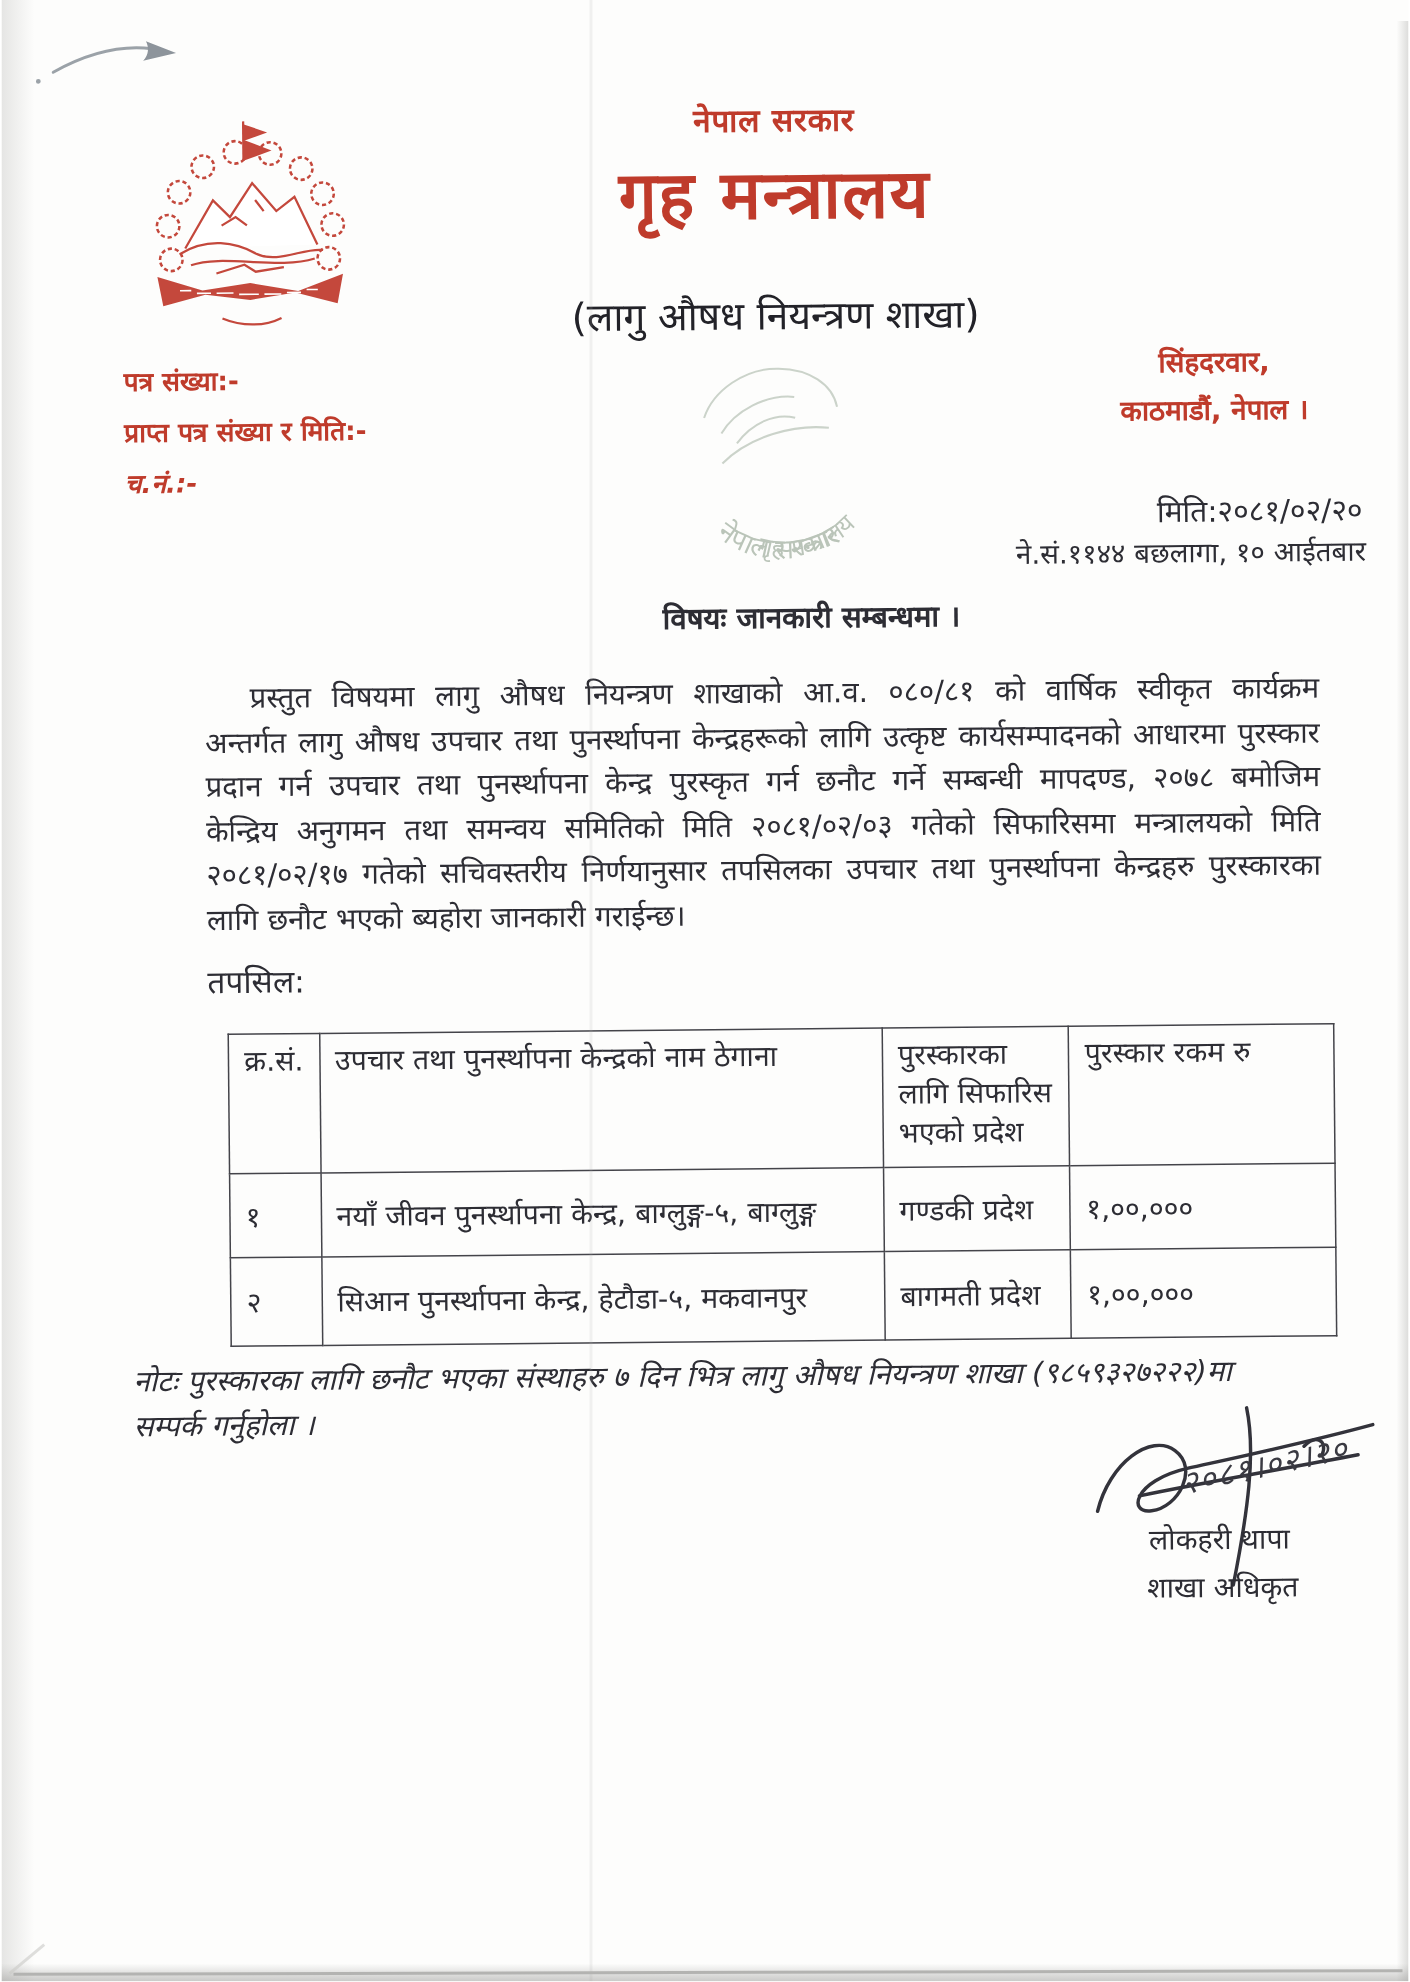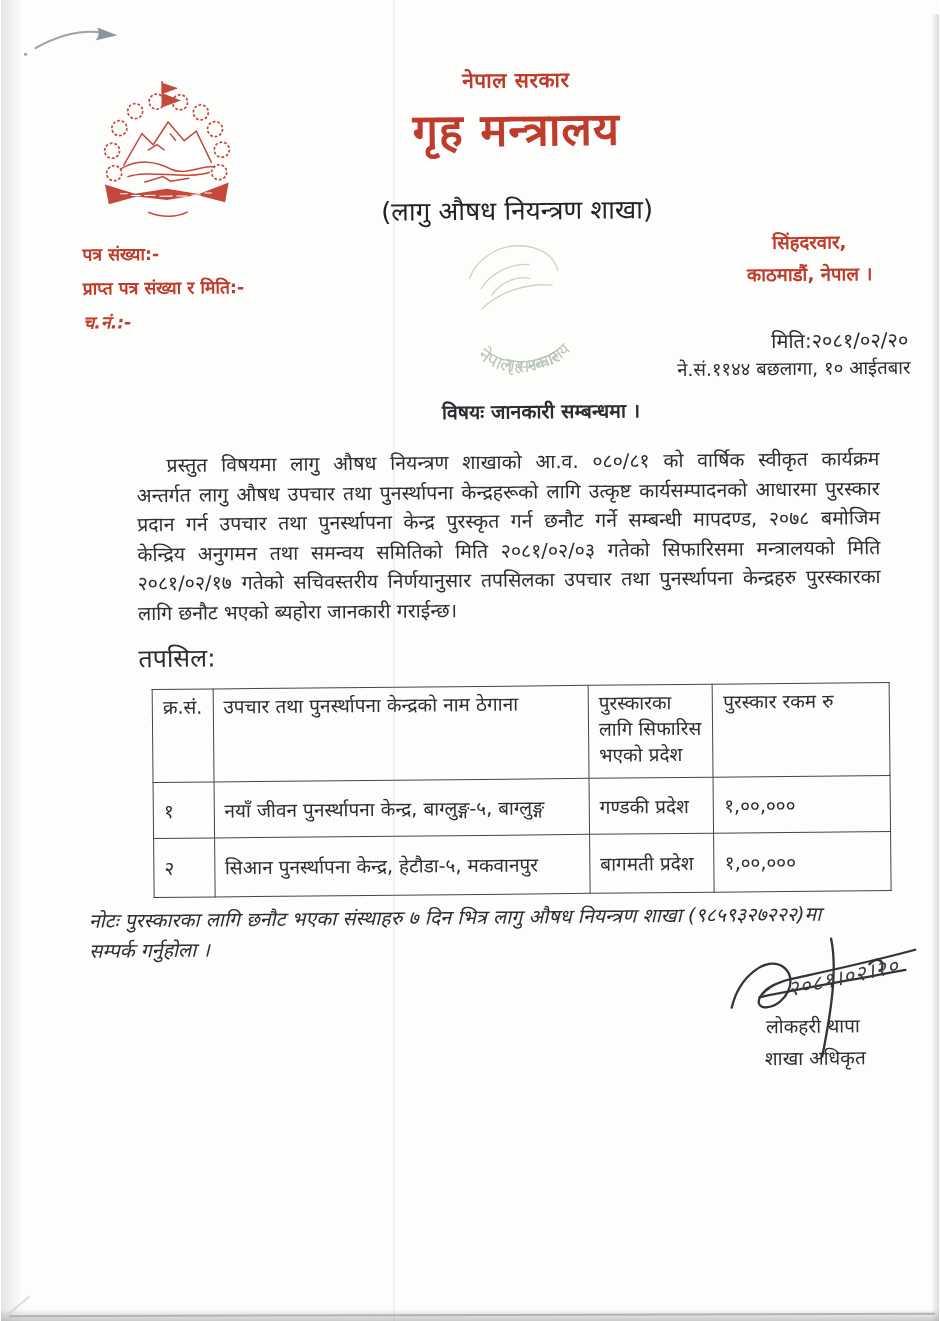--- a/index.html
+++ b/index.html
@@ -40,21 +40,21 @@
     font-size:18.5px;font-weight:bold;line-height:32px;}
   .dateline{left:600px;top:330px;width:310px;text-align:right;font-size:20px;}
   .calline{left:600px;top:358px;width:312px;text-align:right;font-size:18.5px;}
   .subject{left:192px;top:398px;width:700px;text-align:center;
     font-size:19.5px;font-weight:600;}
   
   .bodytext{left:137px;top:448px;width:743px;font-size:19.5px;line-height:29.5px;}
   .bline{text-align:justify;text-align-last:justify;}
   .bline.first{text-indent:30px;}
   .bline.last{text-align-last:left;}
-  .tapasil{left:137px;top:637px;font-size:25px;}
+  .tapasil{left:137px;top:637px;font-size:21px;}
   
   .stamp{position:absolute;left:425px;top:228px;width:192px;height:144px;
     transform:rotate(-18deg);opacity:.52;}
   
   .award-table{position:absolute;left:150px;top:686px;width:738px;
     border-collapse:collapse;font-size:19px;color:#2d2d34;}
   .award-table th,.award-table td{border:1.6px solid #44444a;padding:4px 10px;
     font-weight:500;text-align:left;}
   .award-table th{vertical-align:top;height:84px;}
   .award-table td{vertical-align:middle;}

